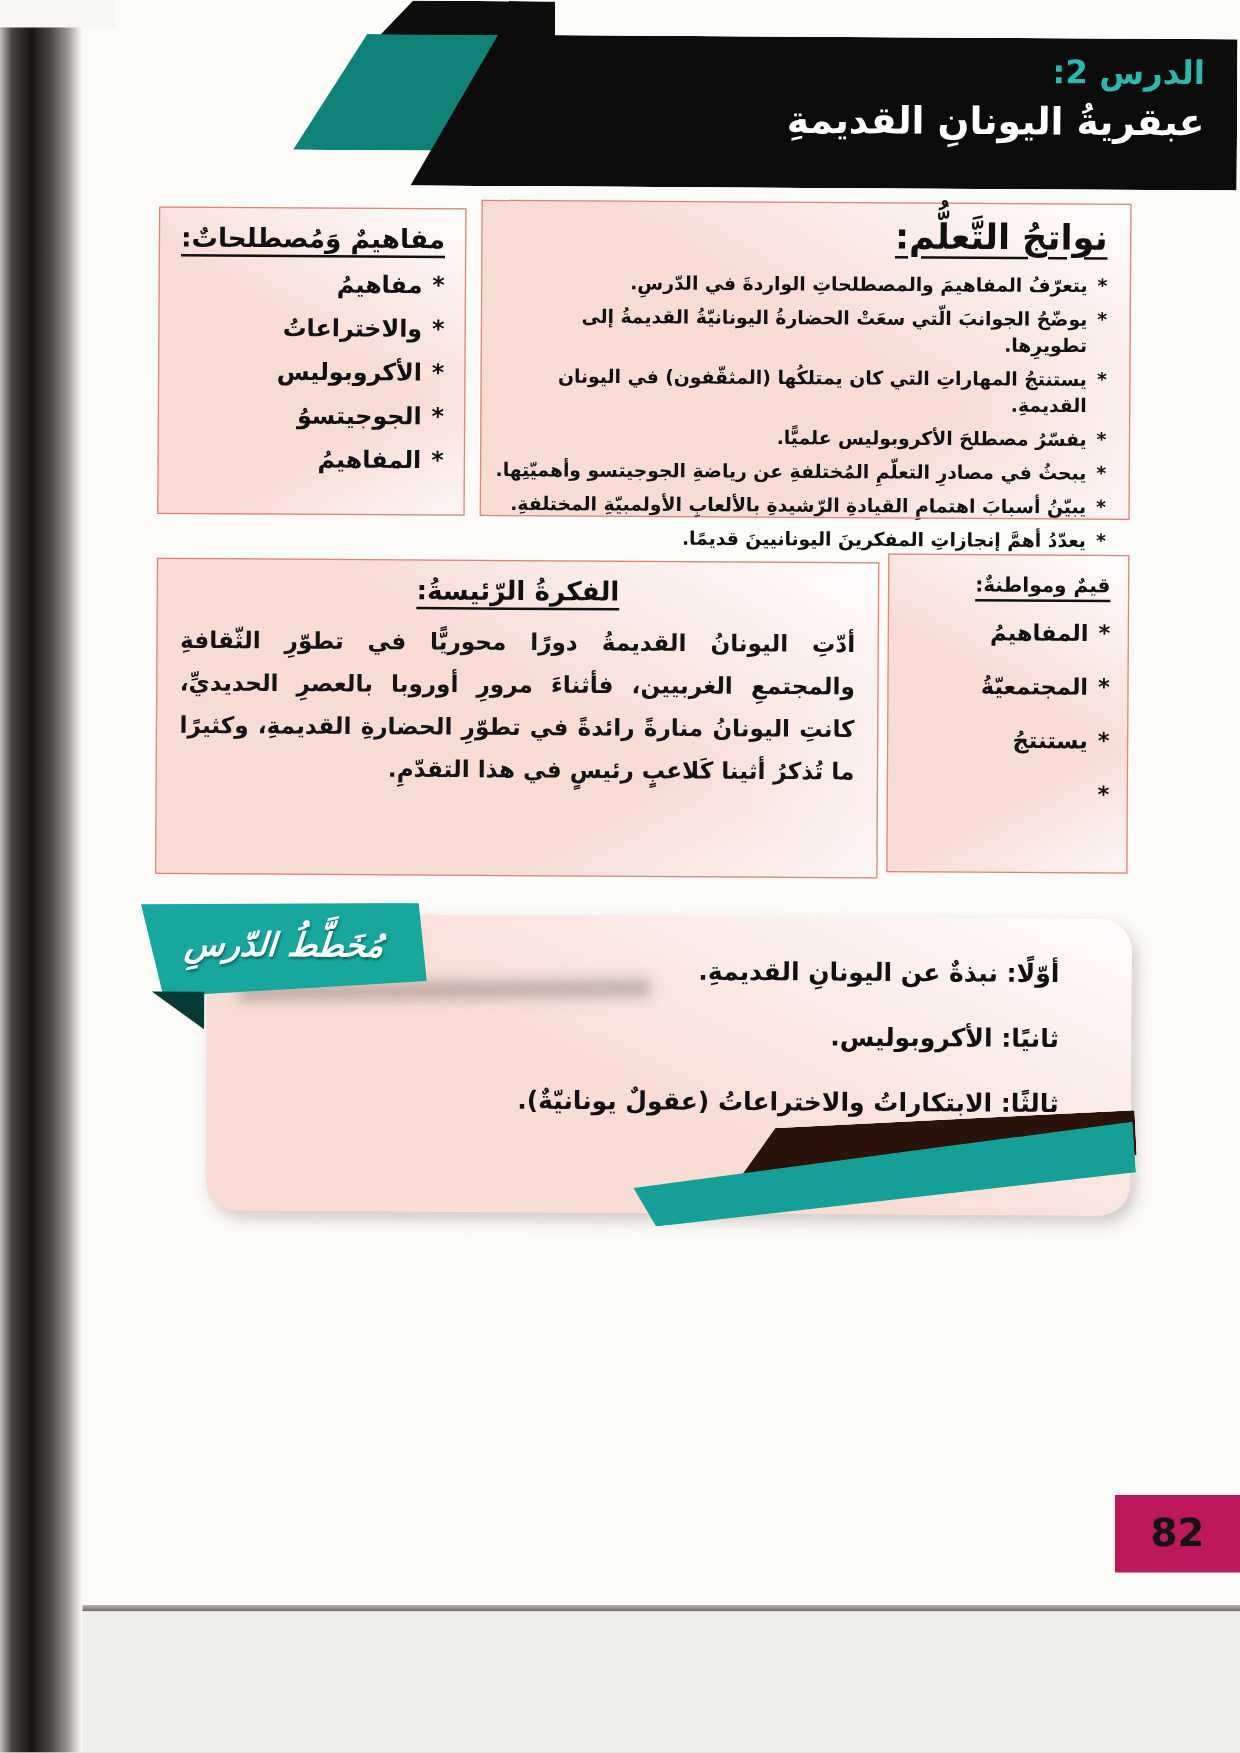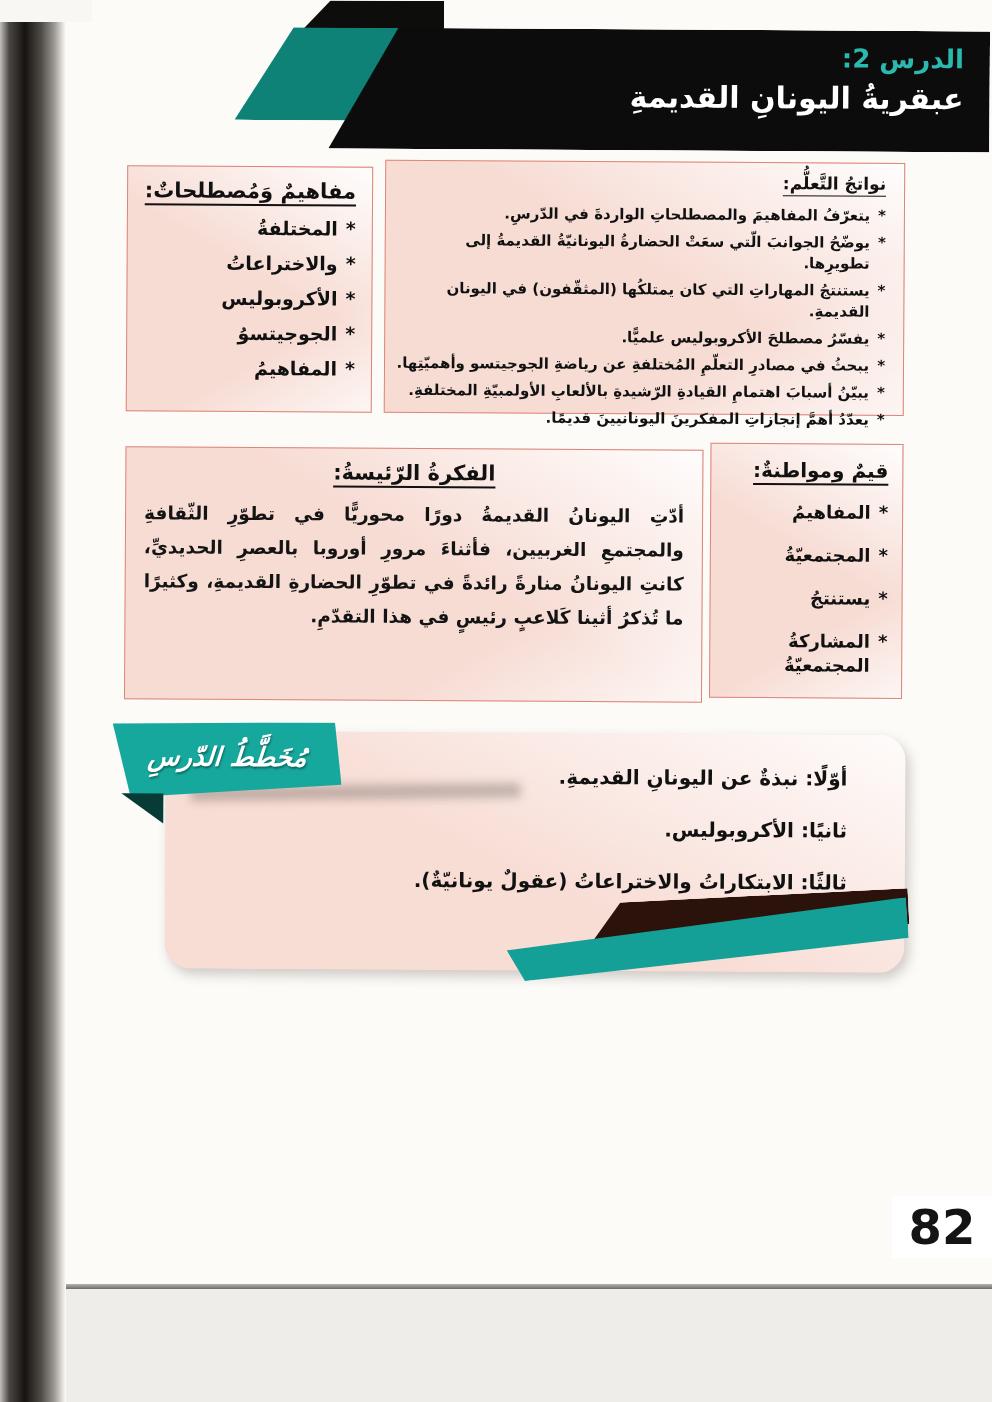--- a/index.html
+++ b/index.html
@@ -41,29 +41,29 @@
   .box-title { font-weight:bold; text-decoration:underline; text-decoration-thickness:2px; text-underline-offset:6px; }
   .star-list { list-style:none; }
   .star-item { display:flex; gap:8px; font-weight:bold; align-items:flex-start; }
   .star { font-weight:bold; }
 
   .box-concepts { left:128px; top:166px; width:246px; height:246px; padding:12px 16px 0 10px; }
   .box-concepts .box-title { font-size:21px; margin-bottom:17px; }
   .box-concepts .star-item { font-size:19px; margin-bottom:13px; }
 
   .box-outcomes { left:386px; top:159px; width:520px; height:253px; padding:10px 18px 0 10px; }
-  .box-outcomes .box-title { font-size:17px; margin-bottom:14px;text-decoration:underline; }
+  .box-outcomes .box-title { font-size:28px; margin-bottom:14px;text-decoration:underline; }
   .box-outcomes .star-item { font-size:15px; line-height:21px; margin-bottom:6px; }
 
   .box-main { left:128px; top:447px; width:578px; height:253px; padding:12px 18px 0 18px; }
   .box-main .box-title { font-size:21px; text-align:center; margin-bottom:13px; display:block; }
   .main-text { font-size:18.5px; font-weight:bold; line-height:34px; text-align:justify; text-align-last:right; color:#141414; }
 
   .box-values { left:713px; top:440px; width:193px; height:255px; padding:14px 14px 0 8px; }
-  .box-values .box-title { font-size:20px; margin-bottom:20px; }
+  .box-values .box-title { font-size:16px; margin-bottom:20px; }
   .box-values .star-item { font-size:18px; margin-bottom:19px; line-height:24px; }
 
   
   .plan-box { position:absolute; left:170px; top:731px; width:740px; height:238px; border-radius:26px;
     background:
       linear-gradient(205deg, rgba(255,255,255,0.9) 0%, rgba(255,255,255,0) 55%),
       #f8ddd5;
     box-shadow:4px 6px 12px rgba(80,60,50,0.25);
     padding:30px 58px 0 40px; color:#111; }
   .plan-item { font-size:20px; font-weight:bold; margin-bottom:24px; line-height:28px; }
@@ -77,23 +77,23 @@
     text-shadow:1px 2px 2px rgba(0,0,0,0.35); transform:skewX(-4deg); padding-bottom:6px; }
   .ribbon-fold { position:absolute; left:126px; top:794px; width:0; height:0;
     border-top:30px solid #063b36; border-left:42px solid transparent; }
 
   .plan-dark-band { position:absolute; left:598px; top:893px; width:316px; height:36px; background:#2b120b;
     transform:rotate(-3.2deg); clip-path:polygon(0 100%,9% 0,100% 0,100% 100%); }
   .plan-teal-band { position:absolute; left:512px; top:908px; width:402px; height:58px; background:#14a096;
     transform:rotate(-4.2deg); clip-path:polygon(0 45%,100% 0,100% 70%,4% 100%); }
 
   
-  .page-number { position:absolute; left:892px; top:1196px; width:100px; height:62px; background:#ffffff;
+  .page-number { position:absolute; left:892px; top:1196px; width:100px; height:62px; background:#be185d;
     z-index:6; display:flex; align-items:center; justify-content:center;
-    font-size:48px; font-weight:bold; color:#141414; }
+    font-size:31px; font-weight:bold; color:#141414; }
 </style>
 </head>
 <body>
 
 <div class="page"></div>
 <div class="bottom-line"></div>
 <div class="below-strip"></div>
 <div class="spine"></div>
 <div class="corner-white"></div>
 
@@ -104,21 +104,21 @@
   <div class="banner" dir="rtl">
     <div class="lesson-label">الدرس 2:</div>
     <div class="lesson-title">عبقريةُ اليونانِ القديمةِ</div>
   </div>
 
   <div class="box box-concepts" dir="rtl">
     <span class="box-title">مفاهيمٌ وَمُصطلحاتٌ:</span>
     <ul class="star-list" style="margin-top:14px;">
       <li class="star-item">
           <span class="star">*</span>
-          <span>المختلفةُ</span>
+          <span>مفاهيمُ</span>
         </li>
       <li class="star-item">
           <span class="star">*</span>
           <span>والاختراعاتُ</span>
         </li>
       <li class="star-item">
           <span class="star">*</span>
           <span>الأكروبوليس</span>
         </li>
       <li class="star-item">
@@ -181,21 +181,20 @@
       <li class="star-item">
           <span class="star">*</span>
           <span>المجتمعيّةُ</span>
         </li>
       <li class="star-item">
           <span class="star">*</span>
           <span>يستنتجُ</span>
         </li>
       <li class="star-item">
           <span class="star">*</span>
-          <span>المشاركةُ المجتمعيّةُ</span>
         </li>
     </ul>
   </div>
 
   <div class="plan-box" dir="rtl">
     <div class="plan-item">أوّلًا: نبذةٌ عن اليونانِ القديمةِ.</div>
     <div class="plan-item">ثانيًا: الأكروبوليس.</div>
     <div class="plan-item">ثالثًا: الابتكاراتُ والاختراعاتُ (عقولٌ يونانيّةٌ).</div>
   </div>
   <div class="plan-dark-band"></div>

